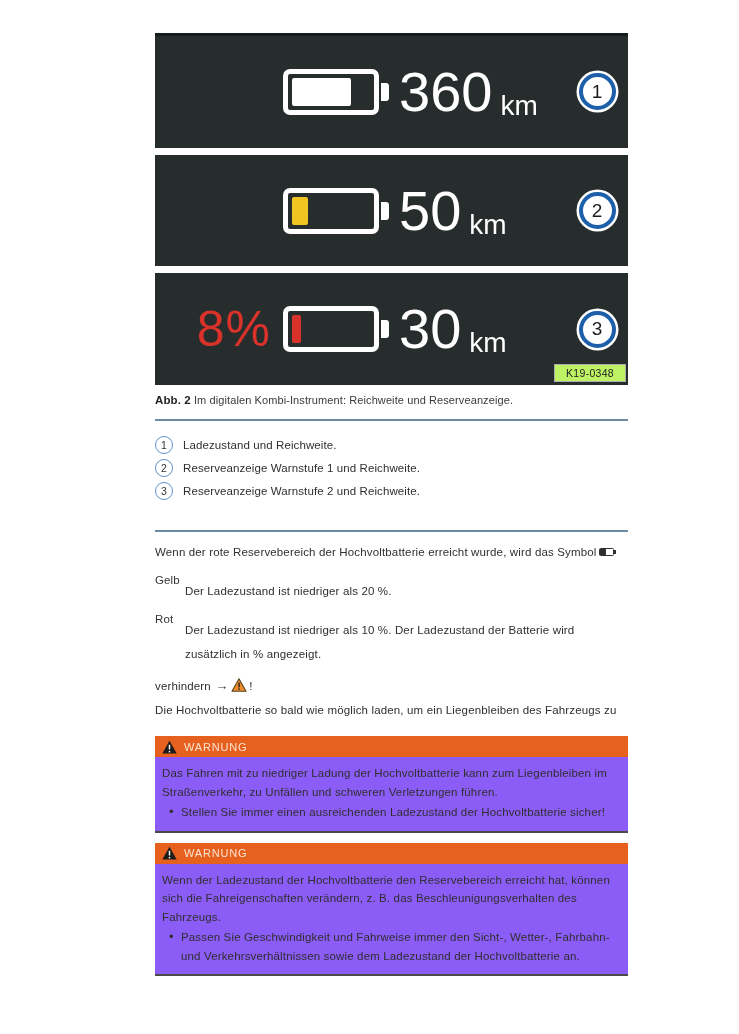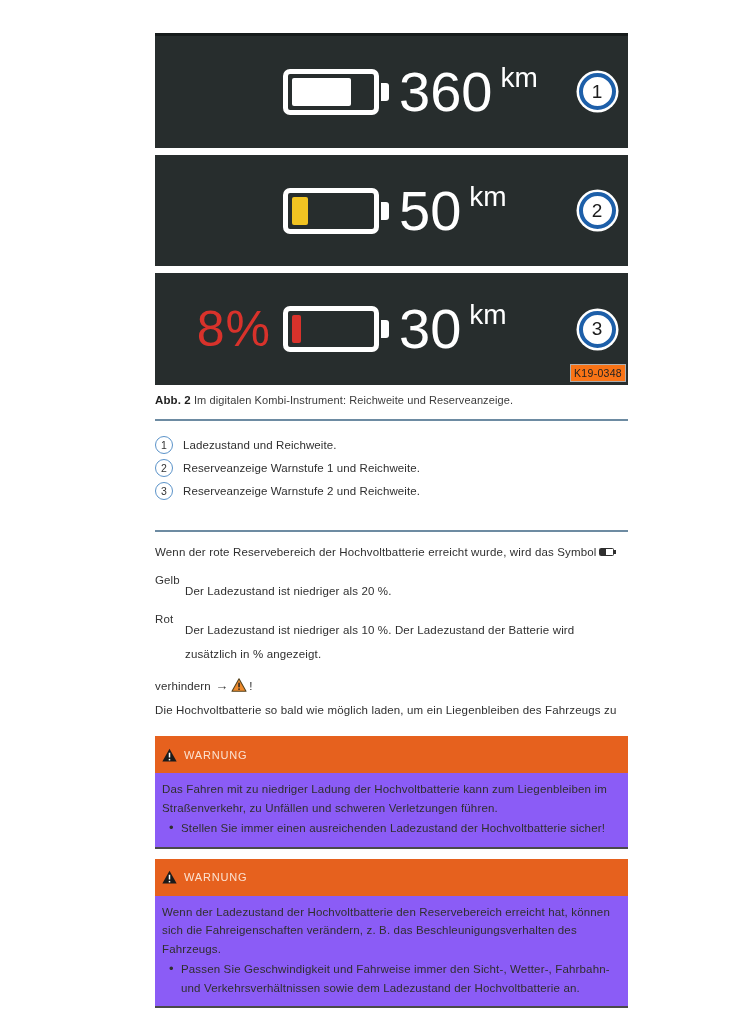--- a/index.html
+++ b/index.html
@@ -20,31 +20,31 @@
   .fig-row{flex:1;display:grid;grid-template-columns:128px 106px 1fr 62px;align-items:center}
   .pct{font-size:50px;line-height:1;text-align:right;padding-right:12px;letter-spacing:1px}
   .battery{position:relative;width:106px;height:46px}
   .batt-body{
     position:absolute;left:0;top:0;width:96px;height:46px;box-sizing:border-box;
     border:5px solid #fff;border-radius:7px;padding:4px;
     display:flex;align-items:stretch;
   }
   .batt-fill{height:100%;border-radius:2px}
   .batt-nub{position:absolute;right:0;top:14px;width:8px;height:18px;background:#fff;border-radius:0 3px 3px 0}
-  .range{display:flex;align-items:flex-start;gap:8px;color:#fff;padding-left:10px;white-space:nowrap}
+  .range{display:flex;align-items:flex-end;gap:8px;color:#fff;padding-left:10px;white-space:nowrap}
   .range-val{font-size:56px;line-height:1}
   .range-unit{font-size:28px;line-height:1}
   .callout{
     width:29px;height:29px;background:#fff;border:4px solid #1d5fa9;border-radius:50%;
     box-shadow:0 0 0 2.5px #fff;color:#1c1c1c;font-size:19px;
     display:flex;align-items:center;justify-content:center;justify-self:center;
   }
   .fig-ref{
-    position:absolute;right:2px;bottom:3px;background:#f97316;color:#222;
-    font-size:10.5px;padding:2px 3px;border:1px solid #aeaeae;letter-spacing:.3px;
+    position:absolute;right:2px;bottom:3px;background:#bef264;color:#222;
+    font-size:10.5px;padding:2px 11px;border:1px solid #aeaeae;letter-spacing:.3px;
   }
 
   
   .caption{margin:9px 0 0;font-size:11px;color:#3a3a3a;letter-spacing:.1px}
   .caption b{font-size:11.5px;color:#1f1f1f}
   .rule{border:none;border-top:2px solid #6d8ba2;margin:13px 0 0;height:0}
   .legend{padding:10px 0 12px}
   .legend-item{display:flex;align-items:center;gap:10px;margin:5px 0;font-size:11.5px;letter-spacing:.1px}
   .legend-num{
     width:16px;height:16px;flex:none;border:1.5px solid #5b93c9;border-radius:50%;
@@ -69,21 +69,21 @@
   .tri-inline{vertical-align:-2px;margin:0 2px}
 
   .levels{margin-top:4px}
   .level{display:flex;margin-top:10px}
   .level-label{width:30px;flex:none;font-size:11.5px;color:#333;letter-spacing:.1px}
   .level-text{flex:1;font-size:11.5px;line-height:24px;padding-top:5px;letter-spacing:.15px}
 
   
   .box{margin-top:10px;border-bottom:2px solid #4a4a4a}
   .box:first-of-type{margin-top:14px}
-  .box-head{height:21px;display:flex;align-items:center;gap:7px;padding:8px 7px}
+  .box-head{height:21px;display:flex;align-items:center;gap:7px;padding:0 7px}
   .box-head.orange{background:#e6611e}
   .box-title{font-size:11px;letter-spacing:.8px;color:#fbe3d2}
   .box-body{padding:7px 7px 9px;font-size:11.5px;line-height:18.5px;color:#2f2f2f;letter-spacing:.15px}
   .box-body.gray{background:#8b5cf6}
   .box-body p{margin:0}
   .box-body ul{margin:2px 0 0;padding:0;list-style:none}
   .box-body li{position:relative;padding-left:19px}
   .box-body li::before{content:"\2022";position:absolute;left:7px;top:0;font-size:13px}
   .head-icon{display:flex;flex:none}
 </style>

